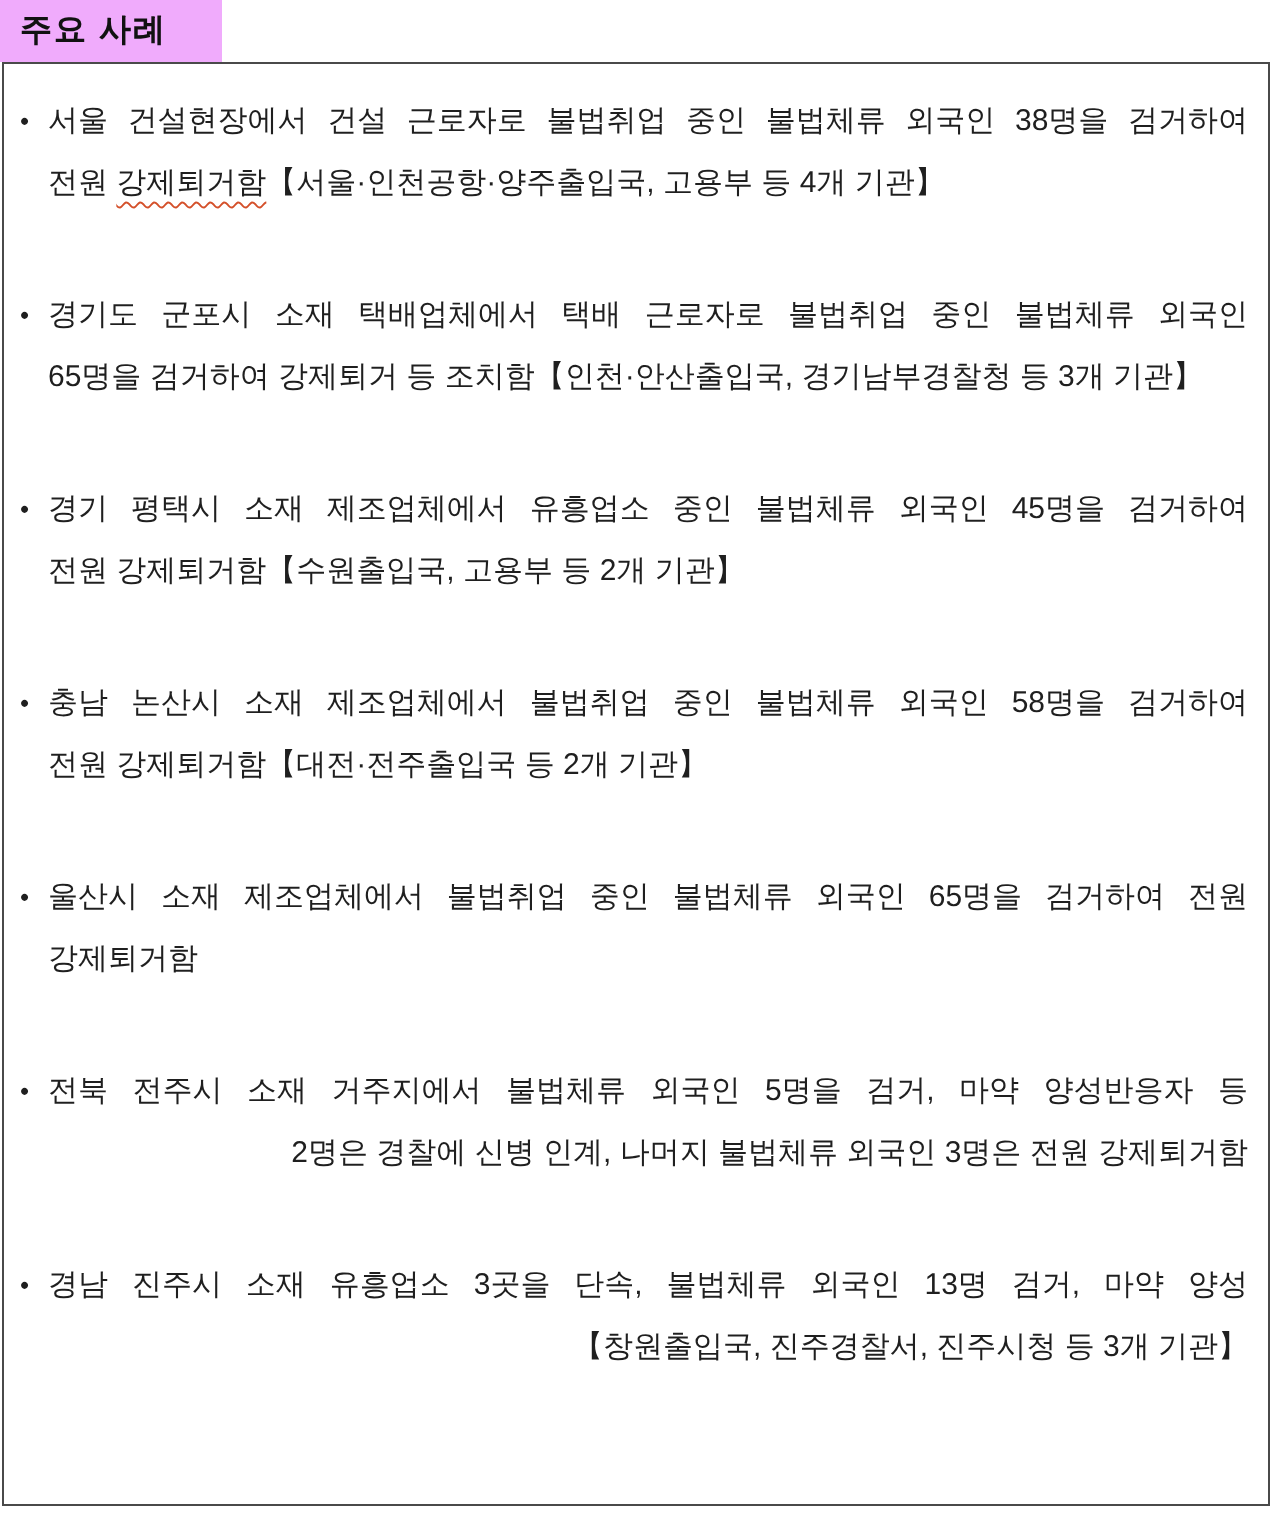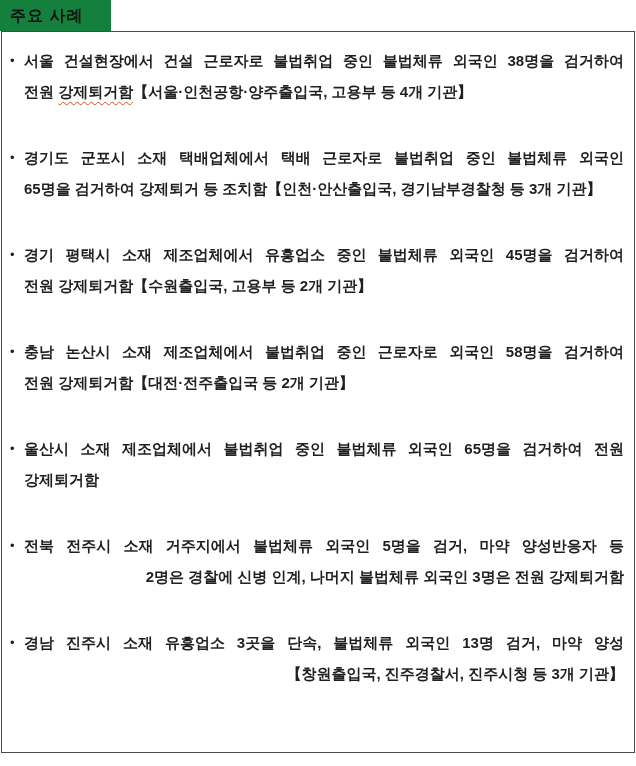--- a/index.html
+++ b/index.html
@@ -6,21 +6,21 @@
   body {
     width: 636px; height: 766px;
     background: #ffffff;
     font-family: "Liberation Sans", sans-serif;
     color: #1f1f1f;
     overflow: hidden;
   }
   .section-title {
     width: 111px; height: 31px;
     box-sizing: border-box;
-    background: #15803d;
+    background: #f0abfc;
     font-size: 16px; font-weight: 700;
     line-height: 31px;
     padding-left: 10px;
     letter-spacing: 1px;
     color: #111111;
   }
   .content-box {
     margin: 0 1px;
     border: 1px solid #4a4a4a;
     height: 722px;
@@ -34,21 +34,21 @@
     margin-bottom: 35px;
   }
   .case:last-child { margin-bottom: 0; }
   .bullet {
     flex: 0 0 14px;
     width: 14px;
     font-size: 13px;
     line-height: 31px;
     color: #1f1f1f;
   }
-  .case-content { flex: 1; min-width: 0; font-weight: bold; }
+  .case-content { flex: 1; min-width: 0; }
   .line {
     font-size: 15px;
     line-height: 31px;
     overflow: hidden;
   }
   .line.justify {
     text-align: justify;
     text-align-last: justify;
   }
   .line.plain { text-align: right; white-space: nowrap; }
@@ -98,21 +98,21 @@
             <div class="line justify">경기 평택시 소재 제조업체에서 유흥업소 중인 불법체류 외국인 45명을 검거하여</div>
             <div class="line split">
               <span>전원 강제퇴거함</span>
               <span>【수원출입국, 고용부 등 2개 기관】</span>
             </div>
           </div>
   </div>
         <div class="case">
     <span class="bullet">•</span>
     <div class="case-content">
-            <div class="line justify">충남 논산시 소재 제조업체에서 불법취업 중인 근로자로 외국인 58명을 검거하여</div>
+            <div class="line justify">충남 논산시 소재 제조업체에서 불법취업 중인 불법체류 외국인 58명을 검거하여</div>
             <div class="line split">
               <span>전원 강제퇴거함</span>
               <span>【대전·전주출입국 등 2개 기관】</span>
             </div>
           </div>
   </div>
         <div class="case">
     <span class="bullet">•</span>
     <div class="case-content">
             <div class="line justify">울산시 소재 제조업체에서 불법취업 중인 불법체류 외국인 65명을 검거하여 전원</div>

